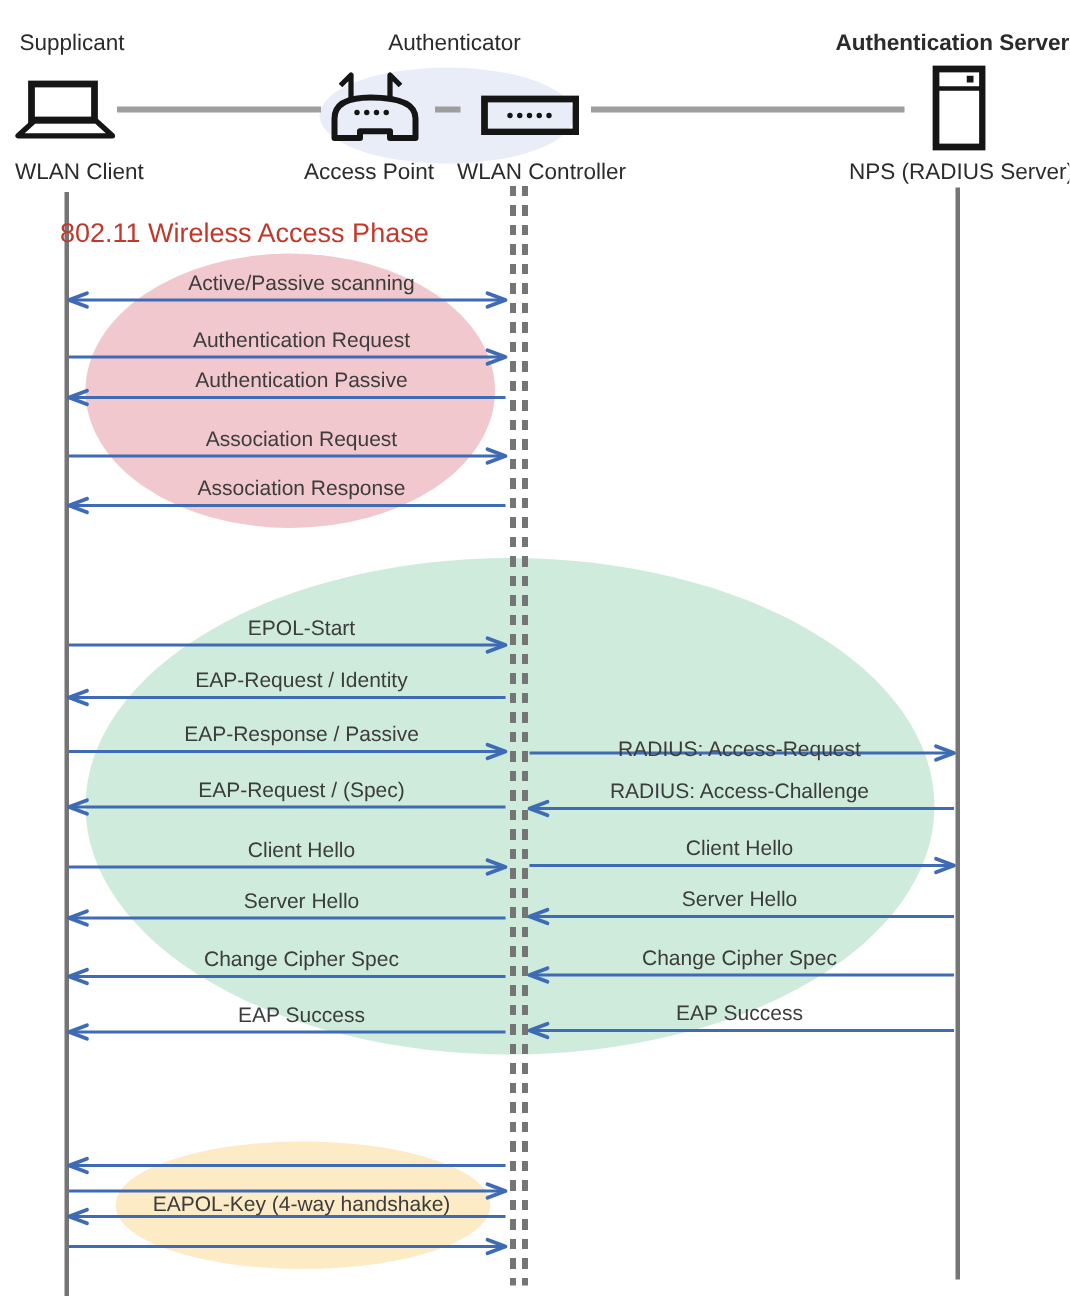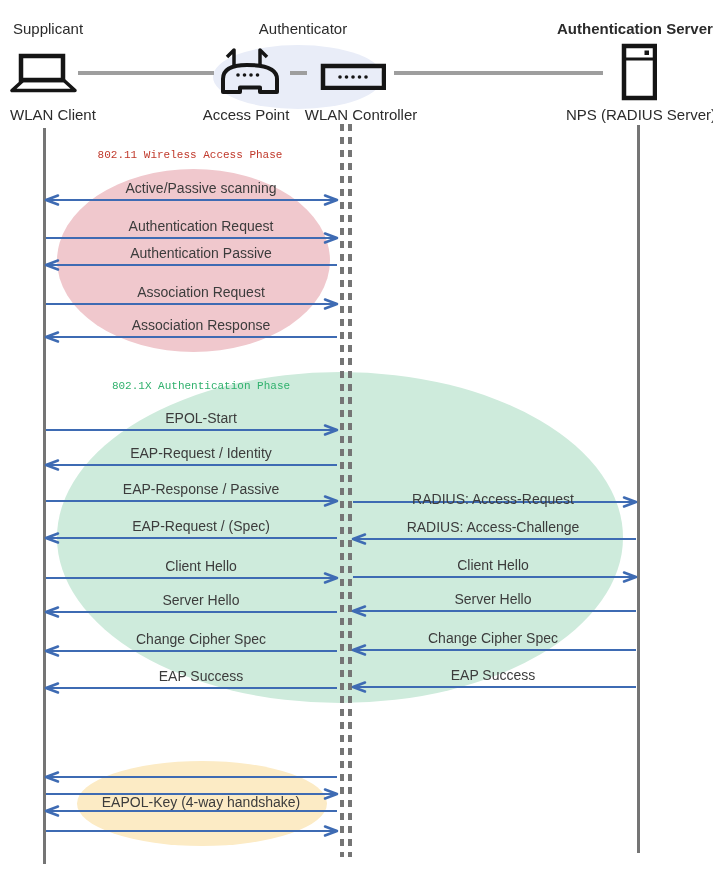--- a/index.html
+++ b/index.html
@@ -31,22 +31,22 @@
   .ll-server{left:637px;top:125px;height:728px;}
   .ll-dash{width:4px;top:124px;height:733px;
     background:repeating-linear-gradient(to bottom,var(--c-lifeline) 0 7px,transparent 7px 13px);}
   .ll-wlc-a{left:340px;}
   .ll-wlc-b{left:348px;}
   
   .phase-ellipse{position:absolute;border-radius:50%;z-index:0;}
   .pe-1{left:57px;top:169px;width:273px;height:183px;background:var(--c-phase1_fill);}
   .pe-2{left:57px;top:372px;width:566px;height:331px;background:var(--c-phase2_fill);}
   .pe-3{left:77px;top:761px;width:250px;height:85px;background:var(--c-phase3_fill);}
-  .phase-title{position:absolute;font-size:11px;line-height:19px;text-align:center;
-    white-space:pre-line;z-index:5;font-family:Liberation Mono, monospace;}
+  .phase-title{position:absolute;font-size:18px;line-height:19px;
+    white-space:pre-line;z-index:5;}
   .pt-1{left:40px;top:146px;width:300px;color:var(--c-phase1_title);}
   .pt-2{left:51px;top:377px;width:300px;color:var(--c-phase2_title);}
   .pt-3{left:40px;top:722px;width:300px;color:var(--c-phase3_title);}
   
   #arrow-layer{position:absolute;left:0;top:0;z-index:6;pointer-events:none;}
   #label-layer{position:absolute;left:0;top:0;width:713px;height:875px;z-index:7;pointer-events:none;}
   .msg-label{position:absolute;width:300px;text-align:center;font-size:14px;line-height:15px;
     color:var(--c-message_text);white-space:nowrap;}
 </style>
 </head>
@@ -101,21 +101,20 @@
   <div class="phase-ellipse pe-1"></div>
   <div class="phase-ellipse pe-2"></div>
   <div class="phase-ellipse pe-3"></div>
 
   <div class="lifeline ll-solid ll-supplicant"></div>
   <div class="lifeline ll-dash ll-wlc-a"></div>
   <div class="lifeline ll-dash ll-wlc-b"></div>
   <div class="lifeline ll-solid ll-server"></div>
 
   <div class="phase-title pt-1">802.11 Wireless Access Phase</div>
-  <div class="phase-title pt-2">802.1X Authentication Phase</div>
 
   <svg id="arrow-layer" width="713" height="875" viewBox="0 0 713 875">
       <line x1="46" y1="200" x2="337" y2="200" stroke="#3e6bb3" stroke-width="2"></line>
       <path d="M 325 195.5 L 337 200 L 325 204.5" fill="none" stroke="#3e6bb3" stroke-width="2.5" stroke-linecap="round" stroke-linejoin="round"></path>
       <path d="M 58 195.5 L 46 200 L 58 204.5" fill="none" stroke="#3e6bb3" stroke-width="2.5" stroke-linecap="round" stroke-linejoin="round"></path>
       <line x1="46" y1="238" x2="337" y2="238" stroke="#3e6bb3" stroke-width="2"></line>
       <path d="M 325 233.5 L 337 238 L 325 242.5" fill="none" stroke="#3e6bb3" stroke-width="2.5" stroke-linecap="round" stroke-linejoin="round"></path>
       <line x1="46" y1="265" x2="337" y2="265" stroke="#3e6bb3" stroke-width="2"></line>
       <path d="M 58 260.5 L 46 265 L 58 269.5" fill="none" stroke="#3e6bb3" stroke-width="2.5" stroke-linecap="round" stroke-linejoin="round"></path>
       <line x1="46" y1="304" x2="337" y2="304" stroke="#3e6bb3" stroke-width="2"></line>

